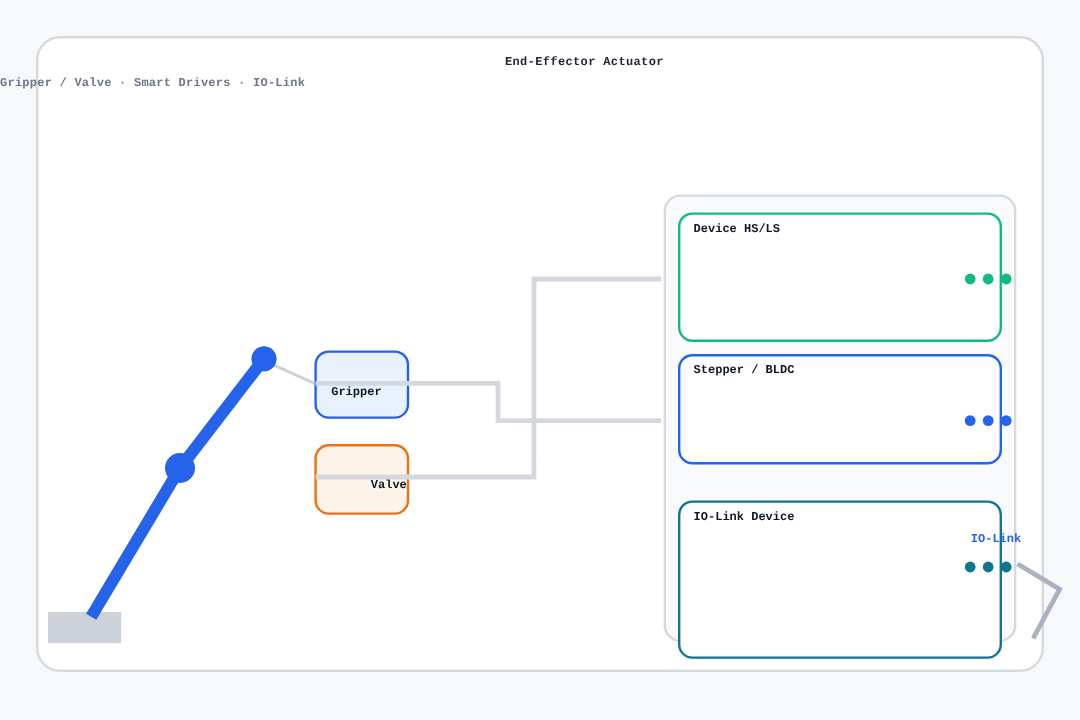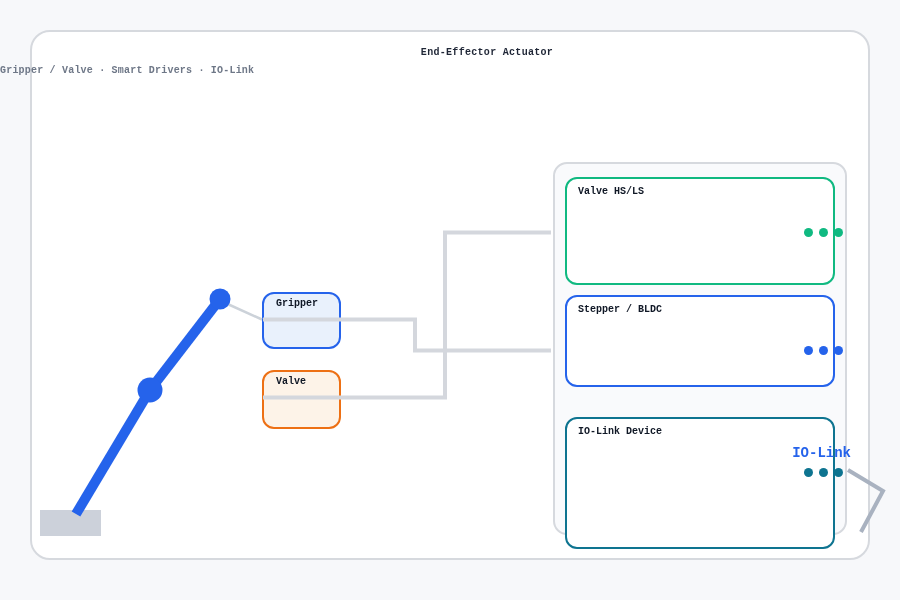--- a/index.html
+++ b/index.html
@@ -23,24 +23,24 @@
   }
   .node{
     position:absolute;box-sizing:border-box;border-radius:12px;z-index:2;
   }
   .node-gripper{
     left:262px;top:292px;width:79px;height:57px;
     background:#e9f1fc;border:2.5px solid #2563eb;
   }
   .node-valve{
     left:262px;top:370px;width:79px;height:59px;
-    background:#fdf3e8;border:2.5px solid #ed7014;
+    background:#fdf3e8;border:2.5px solid #ed7014;text-align:right;
   }
   .node-label{
-    display:block;margin:4px 0 0 12px;
+    display:block;margin:28px 0 0 12px;
     font-size:10px;font-weight:700;color:#101826;
   }
   .container{
     position:absolute;left:553px;top:162px;width:294px;height:373px;
     background:#f9fafc;border:2px solid #d6d9de;border-radius:14px;
     box-sizing:border-box;z-index:2;
   }
   .panel{
     position:absolute;left:10px;width:270px;background:#ffffff;
     border-radius:12px;box-sizing:border-box;
@@ -52,21 +52,21 @@
     display:block;margin:7px 0 0 11px;
     font-size:10px;font-weight:700;color:#101826;
   }
   .dots{position:absolute;top:49px;right:-10px;display:flex;gap:6px;z-index:3;}
   .dot{width:9px;height:9px;border-radius:50%;}
   .panel-1 .dot{background:#10b981;}
   .panel-2 .dot{background:#2563eb;}
   .panel-3 .dot{background:#0e7490;}
   .port-label{
     position:absolute;top:26px;right:-18px;
-    font-size:14px;font-weight:700;color:#2563eb;z-index:3;
+    font-size:10px;font-weight:700;color:#2563eb;z-index:3;
   }
   .artwork{
     position:absolute;left:0;top:0;width:900px;height:600px;
     z-index:6;pointer-events:none;
   }
 </style>
 </head>
 <body>
 
 <div class="stage">
@@ -80,21 +80,21 @@
     <span class="node-label">Gripper</span>
   </div>
 
   <div class="node node-valve">
     <span class="node-label">Valve</span>
   </div>
 
   <div class="container">
 
     <div class="panel panel-1">
-      <span class="panel-label">Valve HS/LS</span>
+      <span class="panel-label">Device HS/LS</span>
       <span class="dots">
         <span class="dot"></span>
         <span class="dot"></span>
         <span class="dot"></span>
       </span>
     </div>
 
     <div class="panel panel-2">
       <span class="panel-label">Stepper / BLDC</span>
       <span class="dots">

